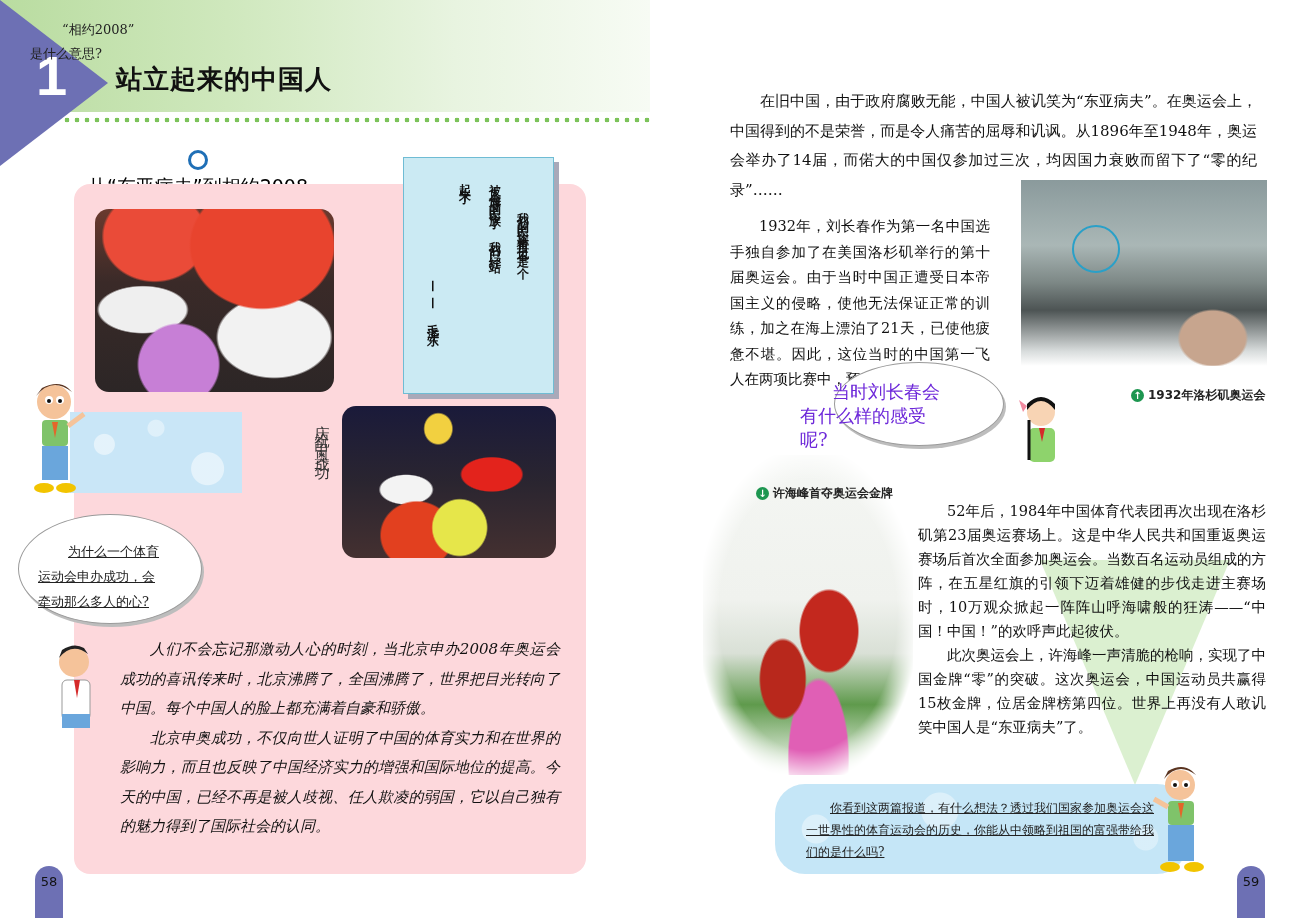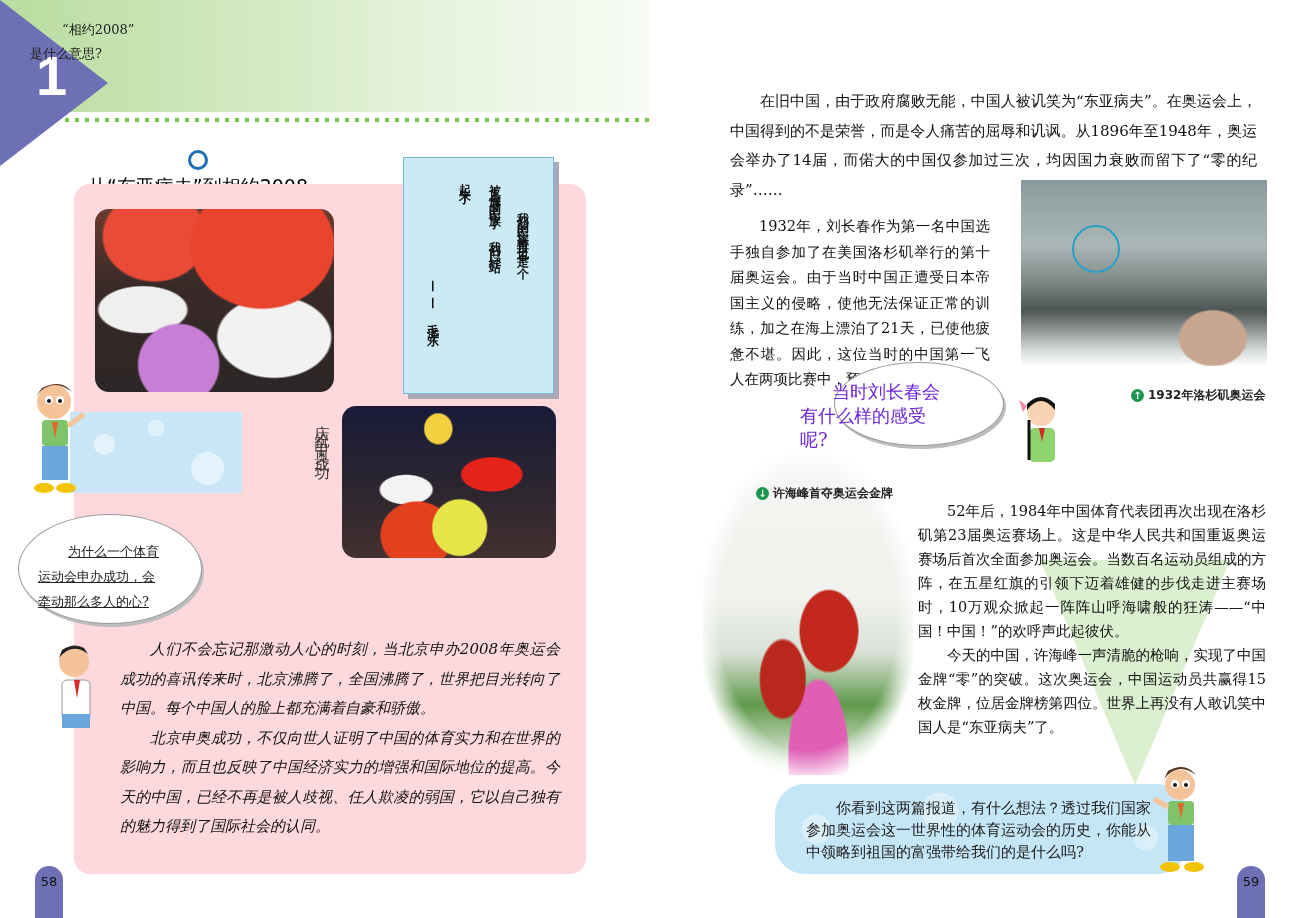--- a/index.html
+++ b/index.html
@@ -168,38 +168,39 @@
   }
 
   .blue-bottom {
     position: absolute; left: 775px; top: 784px; width: 412px; height: 90px;
     background: #c5e6f7; border-radius: 30px;
     background-image:
       radial-gradient(circle at 10% 50%, rgba(255,255,255,0.4) 0 14px, transparent 15px),
       radial-gradient(circle at 40% 30%, rgba(255,255,255,0.4) 0 18px, transparent 19px),
       radial-gradient(circle at 90% 60%, rgba(255,255,255,0.35) 0 12px, transparent 13px);
   }
-  .blue-bottom-text { position: absolute; left: 806px; top: 797px; width: 350px; font-size: 15px; line-height: 22px; color: #222; }
+  .blue-bottom-text { position: absolute; left: 806px; top: 797px; width: 350px; font-size: 12px; line-height: 22px; color: #222; text-decoration: underline; }
   .blue-bottom-text .l1 { text-indent: 2em; }
 
   .page-tab {
     position: absolute; top: 866px; width: 28px; height: 60px; background: #6d70b4;
     border-radius: 14px 14px 0 0; font-family: "DejaVu Sans", sans-serif; font-size: 13px; color: #111;
     text-align: center; padding-top: 8px;
   }
   .tab-left { left: 35px; }
   .tab-right { left: 1237px; }
 </style>
 </head>
 <body>
 
 <div class="page page-left">
   <div class="header-band"></div>
   <div class="header-triangle"></div>
   <div class="chapter-num">1</div>
+  <div class="chapter-title">站立起来的中国人</div>
   <div class="dot-rule"></div>
 
   <div class="section-title">
     <span class="pentagon-icon"></span>
     <span>从“东亚病夫”到相约2008</span>
   </div>
 
   <div class="pink-panel"></div>
 
   <div class="photo photo-kids"></div>
@@ -295,21 +296,21 @@
 
 <div class="photo-xu"></div>
 
 <div class="caption cap-xu">
   <span class="arrow-icon">↓</span>
   <span>许海峰首夺奥运会金牌</span>
 </div>
 
 <div class="body-text para-r3">
   <p>52年后，1984年中国体育代表团再次出现在洛杉矶第23届奥运赛场上。这是中华人民共和国重返奥运赛场后首次全面参加奥运会。当数百名运动员组成的方阵，在五星红旗的引领下迈着雄健的步伐走进主赛场时，10万观众掀起一阵阵山呼海啸般的狂涛——“中国！中国！”的欢呼声此起彼伏。</p>
-  <p>今天的中国，许海峰一声清脆的枪响，实现了中国金牌“零”的突破。这次奥运会，中国运动员共赢得15枚金牌，位居金牌榜第四位。世界上再没有人敢讥笑中国人是“东亚病夫”了。</p>
+  <p>此次奥运会上，许海峰一声清脆的枪响，实现了中国金牌“零”的突破。这次奥运会，中国运动员共赢得15枚金牌，位居金牌榜第四位。世界上再没有人敢讥笑中国人是“东亚病夫”了。</p>
 </div>
 
 <div class="blue-bottom"></div>
 <div class="blue-bottom-text">
   <p class="l1">你看到这两篇报道，有什么想法？透过我们国家参加奥运会这一世界性的体育运动会的历史，你能从中领略到祖国的富强带给我们的是什么吗?</p>
 </div>
 
 <svg class="cartoon boy-3" viewBox="0 0 65 110">
   <circle cx="30" cy="20" r="15" fill="#f5c39a"></circle>
   <path d="M14 14 Q28 -4 46 10 L42 6 Q32 -2 18 6 Z" fill="#5a3420"></path>

